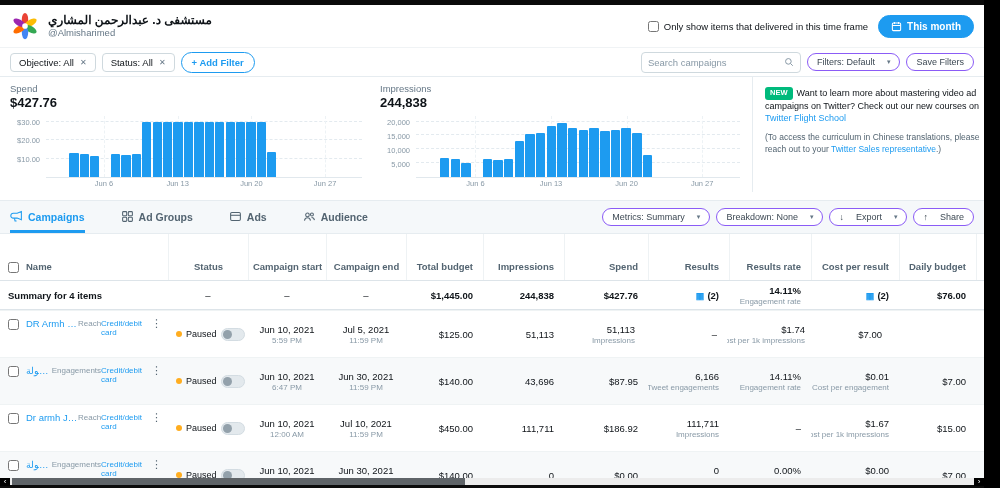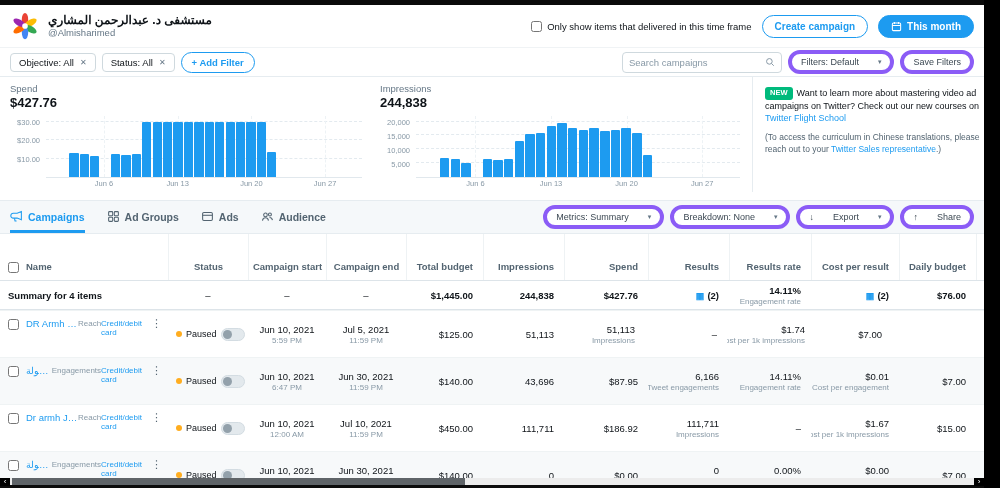--- a/index.html
+++ b/index.html
@@ -23,21 +23,21 @@
 
   
   .filter-bar { position:absolute; top:48px; left:0; right:0; height:29px; display:flex; align-items:center; gap:6px; padding:0 10px; background:#fff; border-bottom:1px solid #e6ecf0; }
   .chip { display:inline-flex; align-items:center; gap:6px; border:1px solid #cfd9de; border-radius:4px; padding:3px 8px; font-size:9.5px; color:#0f1419; background:#fff; cursor:pointer; }
   .chip .x { color:#657786; font-size:8px; cursor:pointer; }
   .add-filter { border:1px solid #1d9bf0; color:#1d9bf0; background:#fff; border-radius:14px; padding:4px 10px; font-size:9.5px; font-weight:bold; cursor:pointer; font-family:inherit; }
   .fb-right { margin-left:auto; display:flex; align-items:center; gap:6px; }
   .search { display:flex; align-items:center; border:1px solid #cfd9de; border-radius:4px; padding:0 6px; width:160px; height:21px; color:#657786; }
   .search input { border:none; outline:none; flex:1; font-size:9.5px; font-family:inherit; color:#0f1419; background:transparent; min-width:0; }
   .search input::placeholder { color:#8899a6; }
-  .pill { display:inline-flex; align-items:center; gap:19px; border:4px solid #8b5cf6; background:#fff; border-radius:13px; padding:3px 9px; font-size:9px; color:#3c4853; cursor:pointer; font-family:inherit; white-space:nowrap; }
+  .pill { display:inline-flex; align-items:center; gap:12px; border:1px solid #8b5cf6; background:#fff; border-radius:13px; padding:3px 9px; font-size:9px; color:#3c4853; cursor:pointer; font-family:inherit; white-space:nowrap; }
   .pill .chev { font-size:7px; color:#657786; }
   .pill .ic { font-size:9px; color:#3c4853; }
 
   
   .charts-row { position:absolute; top:77px; left:0; right:0; height:124px; border-bottom:1px solid #e6ecf0; background:#fff; }
   .chart { position:absolute; top:6px; }
   .chart-title { font-size:9.5px; color:#657786; }
   .chart-total { font-size:13px; font-weight:bold; color:#0f1419; margin-top:1px; }
   .plot { display:flex; height:62px; margin-top:6px; }
   .gutter { width:36px; position:relative; flex:0 0 auto; }
@@ -52,21 +52,21 @@
   #chart0 { left:10px; width:352px; }
   #chart1 { left:380px; width:360px; }
   .promo { position:absolute; top:0; bottom:8px; left:752px; width:248px; border-left:1px solid #e6ecf0; padding:10px 12px; }
   .badge-new { display:inline-block; background:#00ba7c; color:#fff; font-size:7.5px; font-weight:bold; border-radius:3px; padding:1px 5px; margin-right:4px; vertical-align:1px; }
   .promo p { font-size:9px; color:#0f1419; line-height:1.4; }
   .promo p.second { margin-top:7px; color:#536471; font-size:8.5px; }
   .plink { color:#1d9bf0; text-decoration:none; cursor:pointer; }
 
   
   .tab-bar { position:absolute; top:201px; left:0; right:0; height:33px; background:#f5f8fa; border-bottom:1px solid #e6ecf0; display:flex; align-items:stretch; padding:0 10px; }
-  .tabs { display:flex; gap:22px; }
+  .tabs { display:flex; gap:36px; }
   .tab { display:flex; align-items:center; gap:5px; font-size:10.5px; font-weight:bold; color:#536471; cursor:pointer; border-bottom:3px solid transparent; padding-top:2px; }
   .tab.active { color:#1d9bf0; border-bottom-color:#1d9bf0; }
   .ticon { display:flex; }
   .tb-right { margin-left:auto; display:flex; align-items:center; gap:6px; }
 
   
   #table { position:absolute; top:234px; left:0; width:1036px; background:#fff; }
   #thead { display:flex; height:46px; width:1036px; background:#fff; }
   .th { display:flex; align-items:flex-end; justify-content:flex-end; padding:0 10px 8px 0; font-size:9.5px; font-weight:bold; color:#536471; border-left:1px solid #eef2f4; cursor:pointer; white-space:nowrap; overflow:hidden; }
   .th.col-name { justify-content:flex-start; border-left:none; padding-left:8px; gap:7px; }
@@ -131,21 +131,20 @@
     </div>
     <div class="acct">
       <div class="acct-name">مستشفى د. عبدالرحمن المشاري</div>
       <div class="acct-handle">@Almisharimed</div>
     </div>
     <div class="header-right">
       <label class="delivered">
         <input type="checkbox" style="">
         <span>Only show items that delivered in this time frame</span>
       </label>
-      <button class="btn outline">Create campaign</button>
       <button class="btn solid">
         <span class="cal-icon">
           <svg viewBox="0 0 16 16" width="11" height="11" fill="none" stroke="#fff" stroke-width="1.5">
               <rect x="2" y="3" width="12" height="11" rx="1.5"></rect>
               <path d="M2 6.5h12M5 1.5v3M11 1.5v3"></path>
             </svg>
         </span>
         <span>This month</span>
       </button>
     </div>

